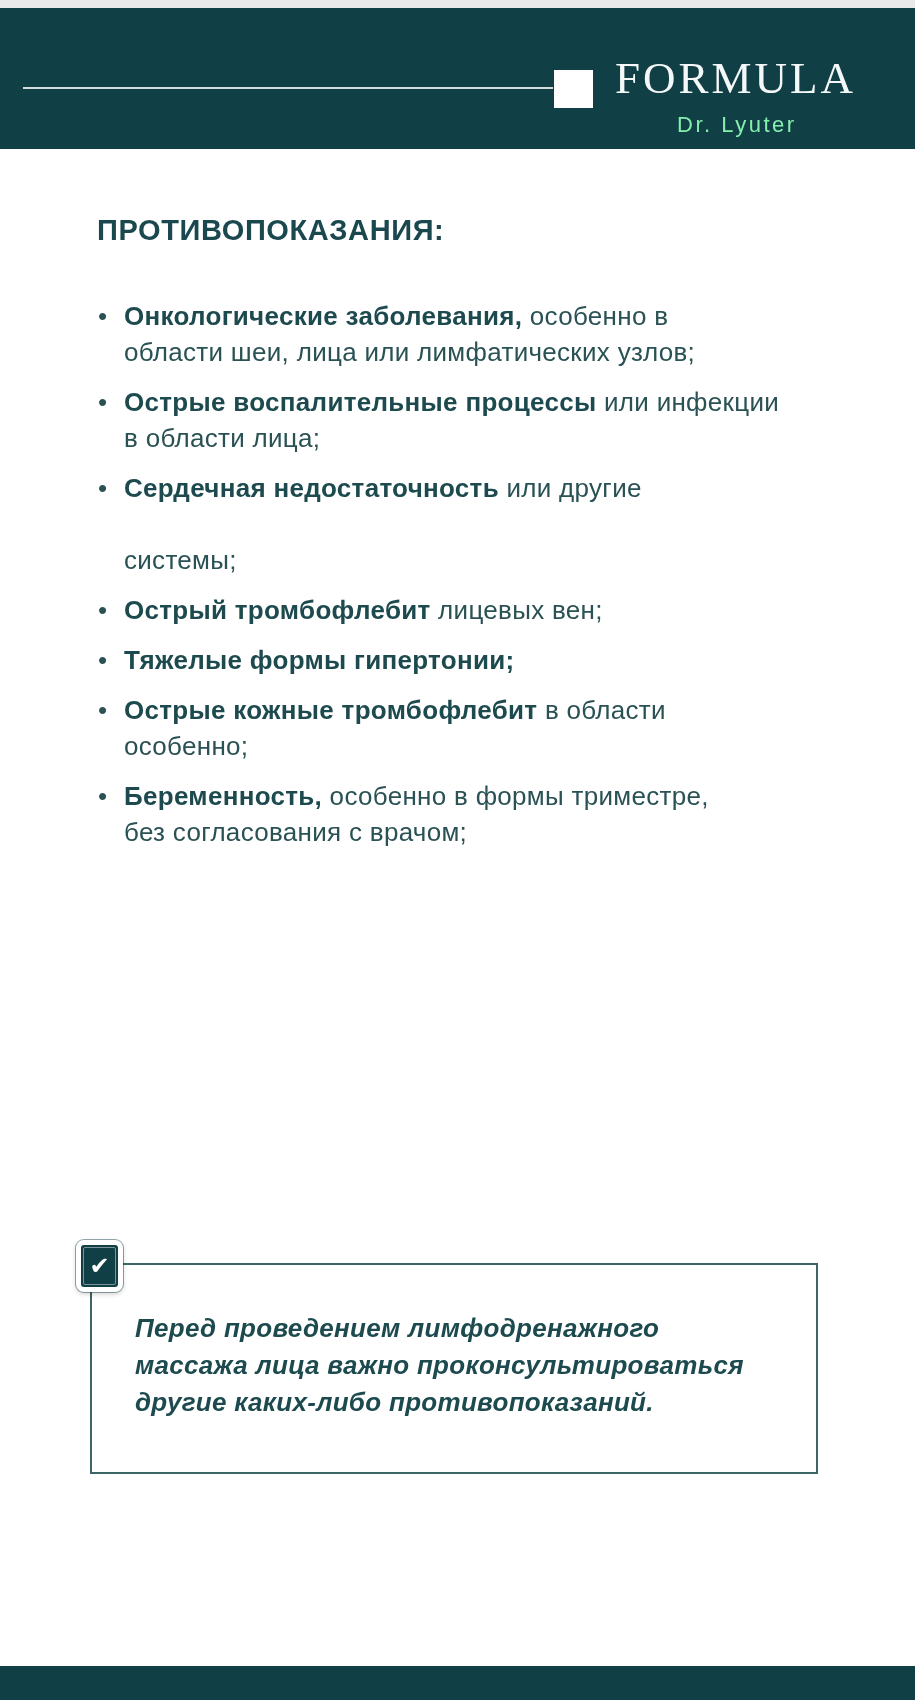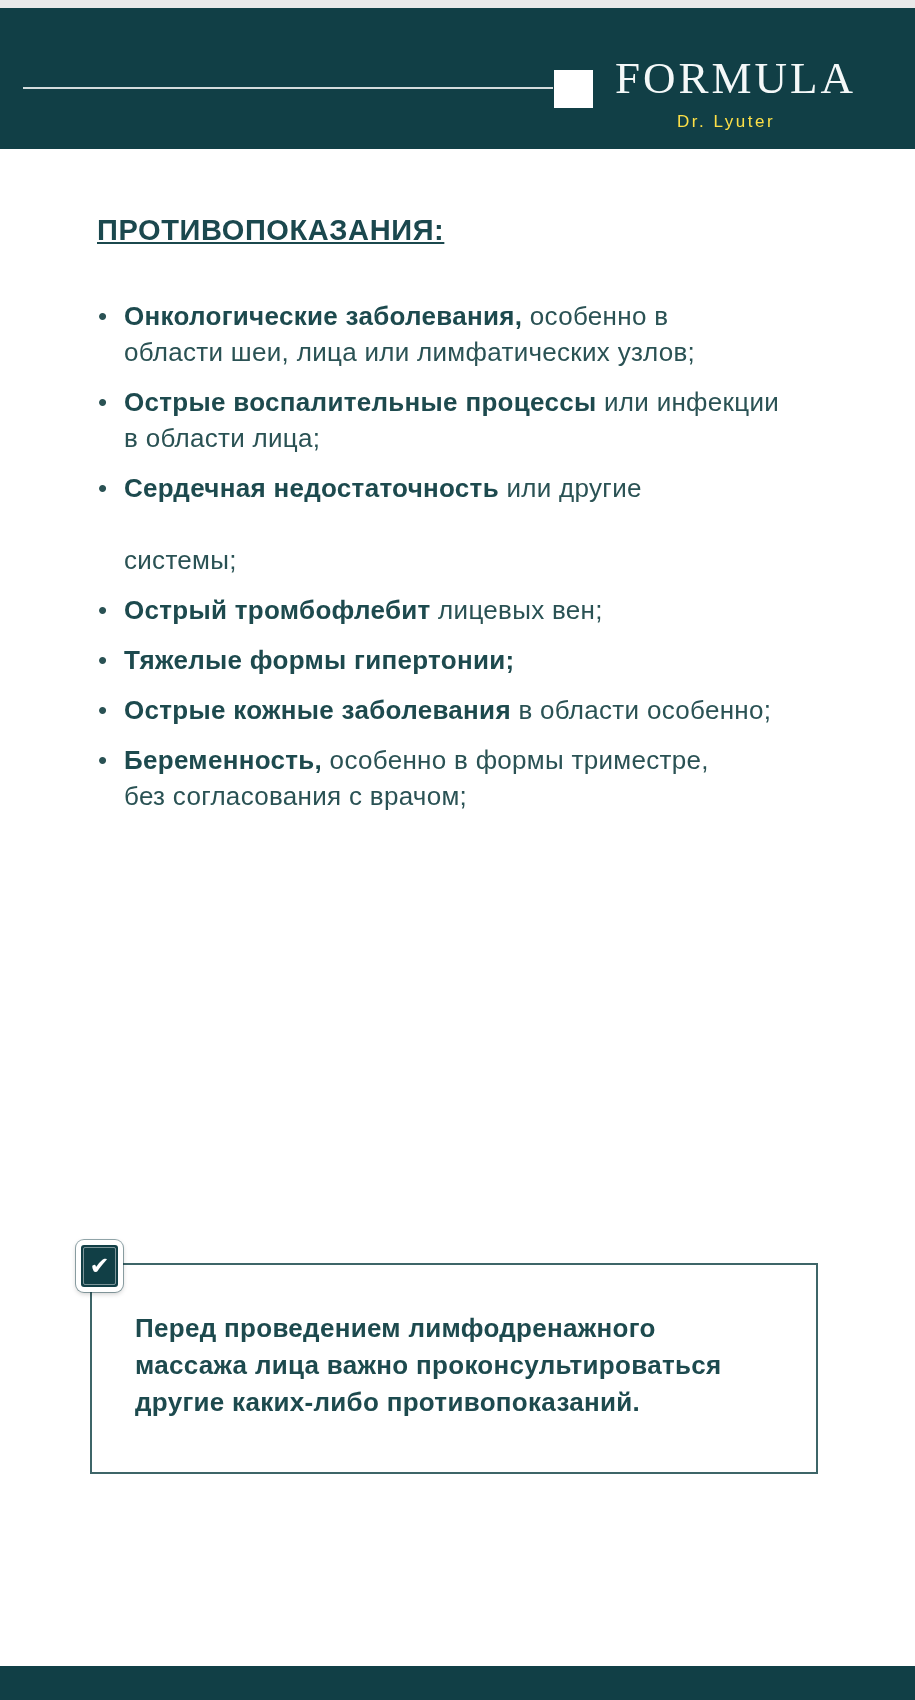--- a/index.html
+++ b/index.html
@@ -26,35 +26,34 @@
     background:#ffffff;
   }
   .brand{
     position:absolute;left:615px;top:48px;
     font-family:"Liberation Serif", serif;
     font-size:45px;line-height:1;color:#f4f8f8;
     letter-spacing:3px;font-weight:400;
   }
   .brand-sub{
     position:absolute;left:677px;top:104px;
-    font-size:17px;color:#fde047;letter-spacing:2.5px;
+    font-size:22px;color:#86efac;letter-spacing:2.5px;
   }
 
   
   .footer{
     position:absolute;left:0;bottom:0;width:915px;height:42px;
     background:#113f46;
   }
 
   
   .heading{
     position:absolute;left:97px;top:206px;
     font-size:29px;font-weight:700;letter-spacing:.6px;
     color:#1b484e;
-    text-decoration:underline;
   }
 
   
   .list{
     position:absolute;left:97px;top:290px;width:700px;
     margin:0;padding:0;list-style:none;
   }
   .list li{
     position:relative;
     padding-left:27px;
@@ -71,21 +70,21 @@
   .b{font-weight:700;color:#1d4a4e;}
 
   
   .note-box{
     position:absolute;left:90px;top:1255px;width:728px;height:211px;
     border:2px solid #3e6568;background:#ffffff;box-sizing:border-box;
   }
   .note-text{
     position:absolute;left:43px;top:45px;
     font-size:26px;line-height:37px;font-weight:700;
-    letter-spacing:.3px;color:#1d4a4e;white-space:nowrap;
+    letter-spacing:.3px;color:#1d4a4e;white-space:nowrap;font-style:italic;
   }
   .checkbox{
     position:absolute;left:-16px;top:-25px;width:47px;height:52px;
     background:#ffffff;border-radius:8px;
     box-shadow:0 0 0 1px rgba(17,63,70,.45), 0 2px 5px rgba(0,0,0,.2);
     display:flex;align-items:center;justify-content:center;
   }
   .checkbox-inner{
     position:relative;width:37px;height:42px;border-radius:3px;
     background:#113f46;
@@ -125,21 +124,21 @@
       <br>
       <span>системы;</span>
     </li>
     <li>
       <span class="b">Острый тромбофлебит</span><span> лицевых вен;</span>
     </li>
     <li>
       <span class="b">Тяжелые формы гипертонии;</span><span></span>
     </li>
     <li>
-      <span class="b">Острые кожные заболевания</span><span> в области особенно;</span>
+      <span class="b">Острые кожные тромбофлебит</span><span> в области особенно;</span>
     </li>
     <li>
       <span class="b">Беременность,</span><span> особенно в формы триместре,</span><br>
       <span>без согласования с врачом;</span>
     </li>
   </ul>
 
   <div class="note-box">
     <div class="checkbox">
       <div class="checkbox-inner">

